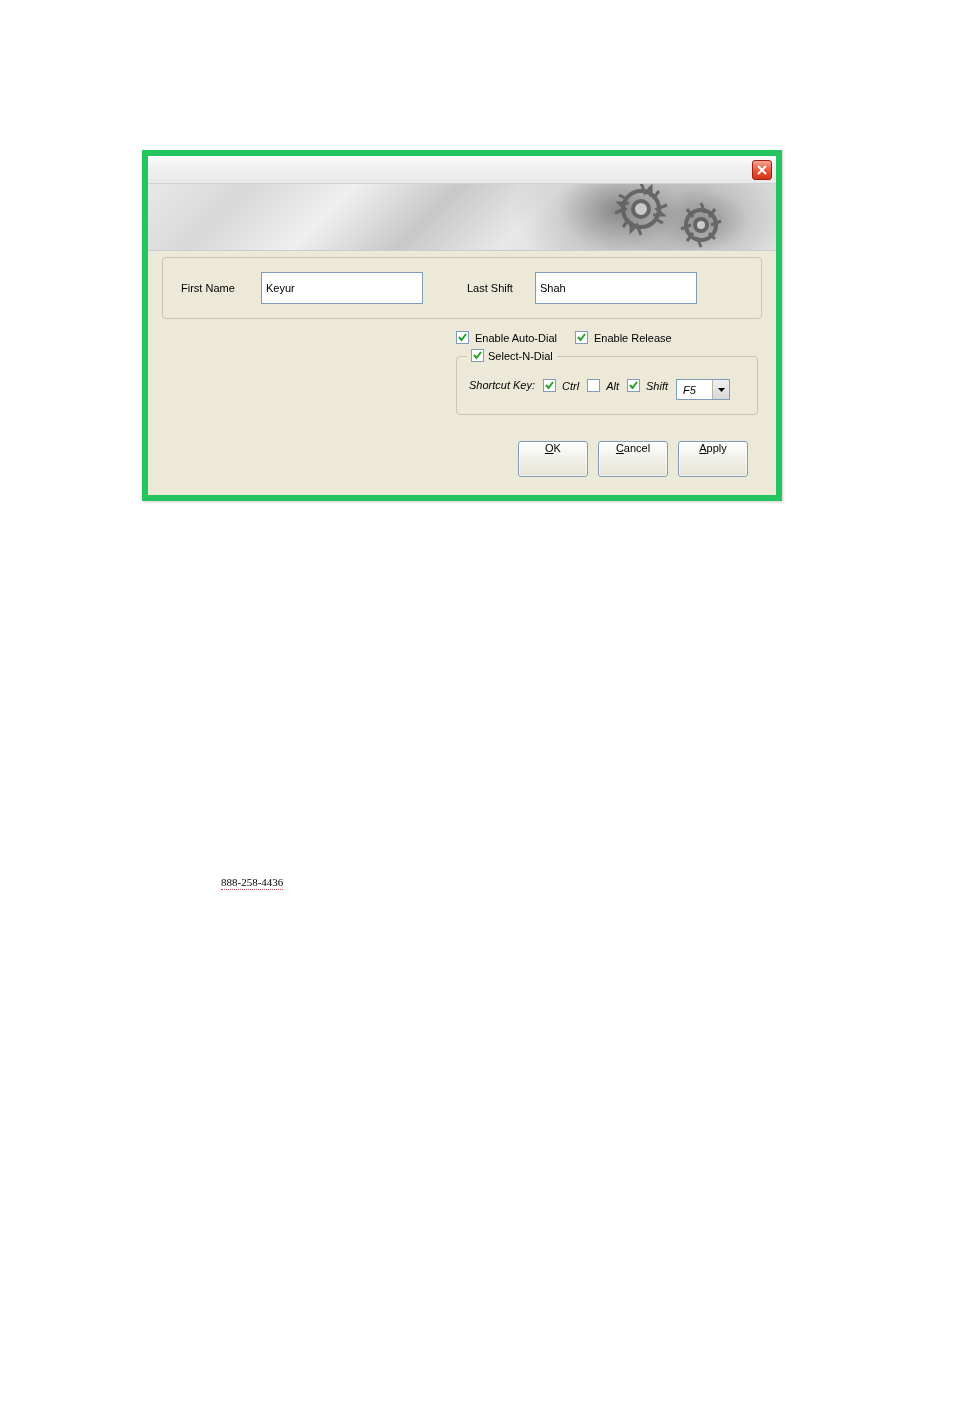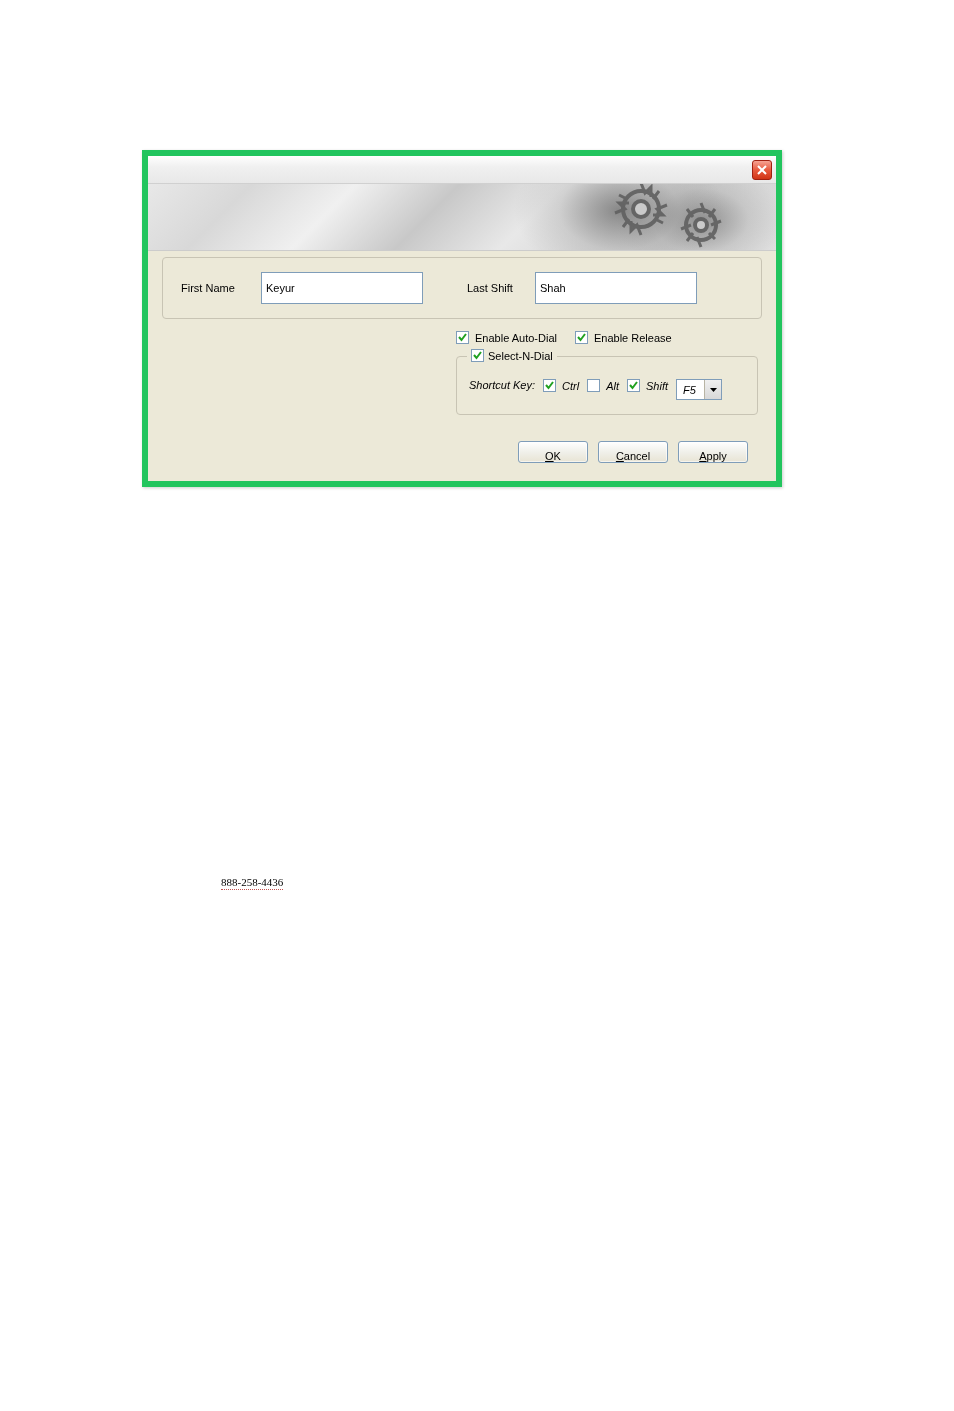--- a/index.html
+++ b/index.html
@@ -146,21 +146,21 @@
       border-left: 1px solid #b8b4a4;
       display: flex;
       align-items: center;
       justify-content: center;
     }
     .select-arrow svg {
       width: 7px;
       height: 4px;
     }
     .select-box.small {
-      width: 46px;
+      width: 54px;
     }
 
     .checkbox-row {
       display: flex;
       align-items: center;
       gap: 6px;
       font-size: 11px;
       cursor: pointer;
     }
     .checkbox {
@@ -231,29 +231,29 @@
     }
 
     .button-row {
       display: flex;
       justify-content: flex-end;
       gap: 10px;
       padding: 18px 14px 6px 0;
     }
     .btn {
       min-width: 70px;
-      height: 22px;
+      height: 36px;
       background: linear-gradient(to bottom, #ffffff 0%, #f0f0ea 50%, #e8e4d4 100%);
       border: 1px solid #7f9db9;
       border-radius: 3px;
       font-family: Tahoma, sans-serif;
       font-size: 11px;
       cursor: pointer;
       display: flex;
-      align-items: flex-end;
+      align-items: flex-start;
       justify-content: center;
       box-shadow: inset 0 0 0 1px rgba(255,255,255,0.6);
     }
     .btn .underline {
       text-decoration: underline;
     }
 
     .phone-text {
       position: absolute;
       left: 221px;

